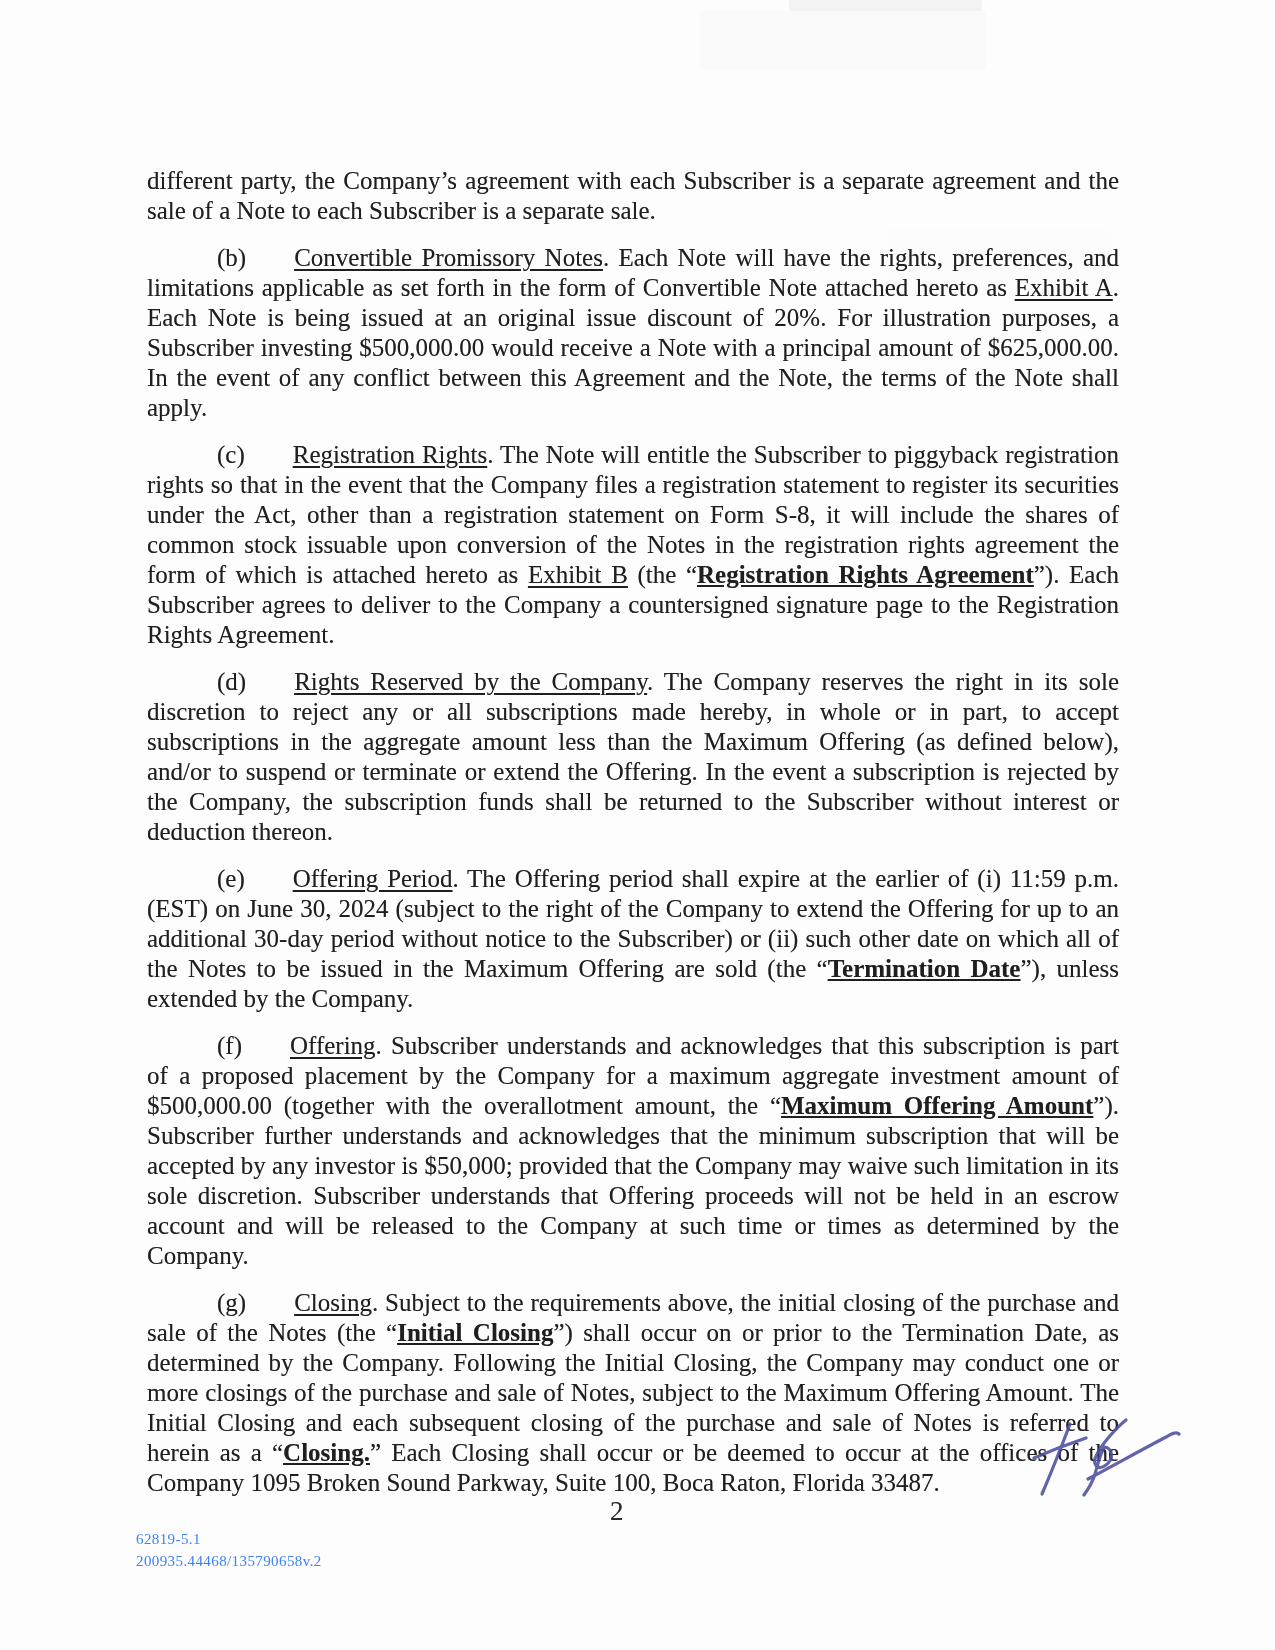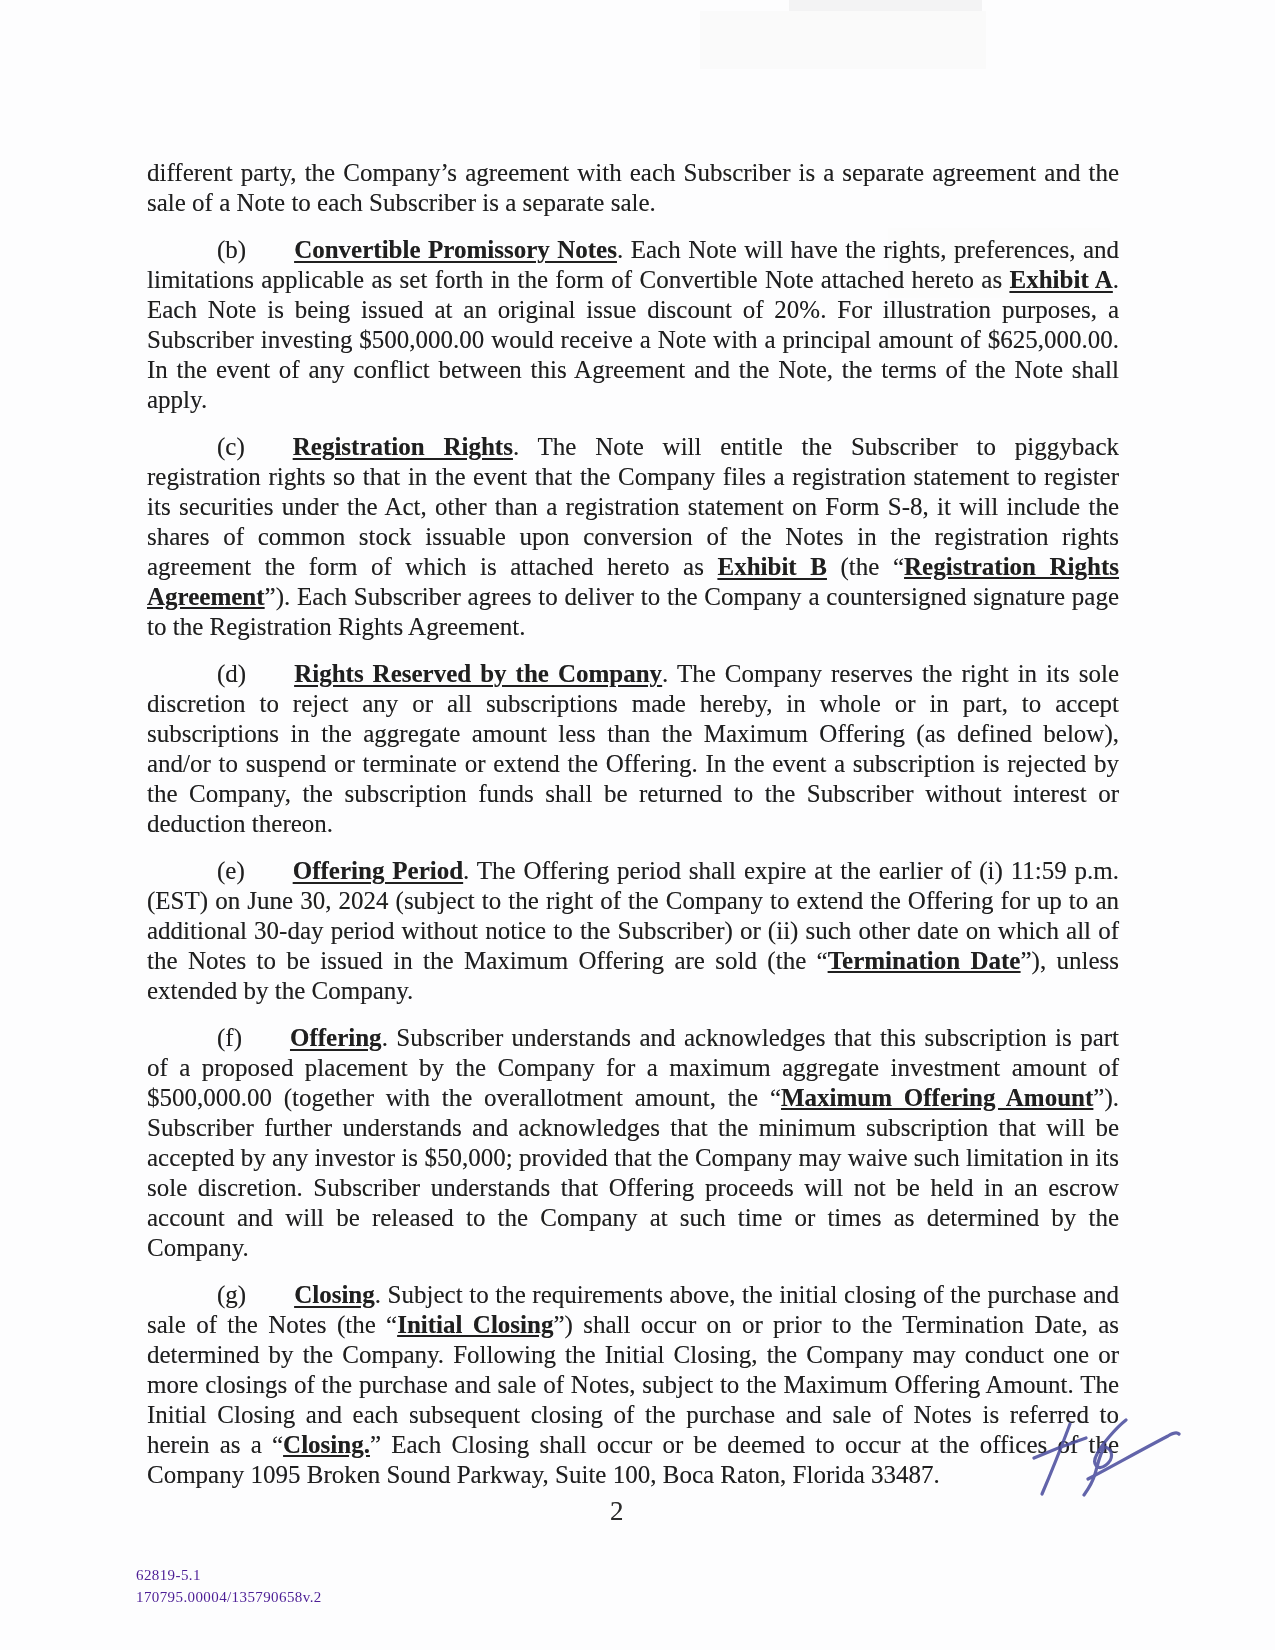--- a/index.html
+++ b/index.html
@@ -14,54 +14,53 @@
     background: #fdfdfe;
     overflow: hidden;
   }
   
   .artifact-a { position:absolute; left:789px; top:0;    width:193px; height:11px; background:#f3f3f4; }
   .artifact-b { position:absolute; left:700px; top:11px; width:286px; height:58px; background:#fafafa; }
   .artifact-c { position:absolute; left:888px; top:228px; width:222px; height:70px; background:#fcfcfc; }
 
   .content {
     position: absolute;
-    left: 147px; top: 158px;
+    left: 147px; top: 166px;
     width: 972px;
   }
   .para {
     margin: 0 0 17px 0;
     text-align: justify;
     font-size: 25px;
     line-height: 30px;
     color: #1f1f1f;
     text-shadow: 0 0 0.5px rgba(35,35,35,0.45);
   }
   .indent { text-indent: 70px; }
   .tab { display: inline-block; width: 48px; }
   .u {
     text-decoration: underline;
     text-decoration-thickness: 1.6px;
     text-underline-offset: 3px;
-    font-weight: bold;
   }
   .b { font-weight: bold; text-decoration: underline; }
 
   .page-num {
     position: absolute;
     left: 610px; top: 1496px;
     font-size: 27px;
     color: #2b2b2b;
     text-shadow: 0 0 0.5px rgba(40,40,40,0.4);
   }
   .doc-footer {
     position: absolute;
-    left: 136px; top: 1564px;
+    left: 136px; top: 1528px;
     font-size: 15px;
     line-height: 22px;
-    color: #4c1d95;
+    color: #3b82f6;
     letter-spacing: 0.4px;
     filter: blur(0.35px);
   }
   .signature {
     position: absolute;
     left: 1026px; top: 1408px;
     width: 160px; height: 100px;
   }
 </style>
 </head>
@@ -97,16 +96,16 @@
       <path d="M 8,50 C 24,43 42,36 60,30" stroke="#4d4f9f"></path>
       <path d="M 100,12 C 90,20 76,36 71,46 C 65,57 72,63 80,57 C 88,51 87,41 79,39 C 74,44 72,56 69,66 C 67,73 63,80 58,87" stroke="#4d4f9f"></path>
       <path d="M 62,71 C 85,59 115,42 142,28 C 147,25 151,24 153,26" stroke="#4d4f9f"></path>
     </g>
   </svg>
 
   <div class="page-num">2</div>
 
   <div class="doc-footer">
     <div>62819-5.1</div>
-    <div>170795.00004/135790658v.2</div>
+    <div>200935.44468/135790658v.2</div>
   </div>
 
 </div>
 
 </body></html>

